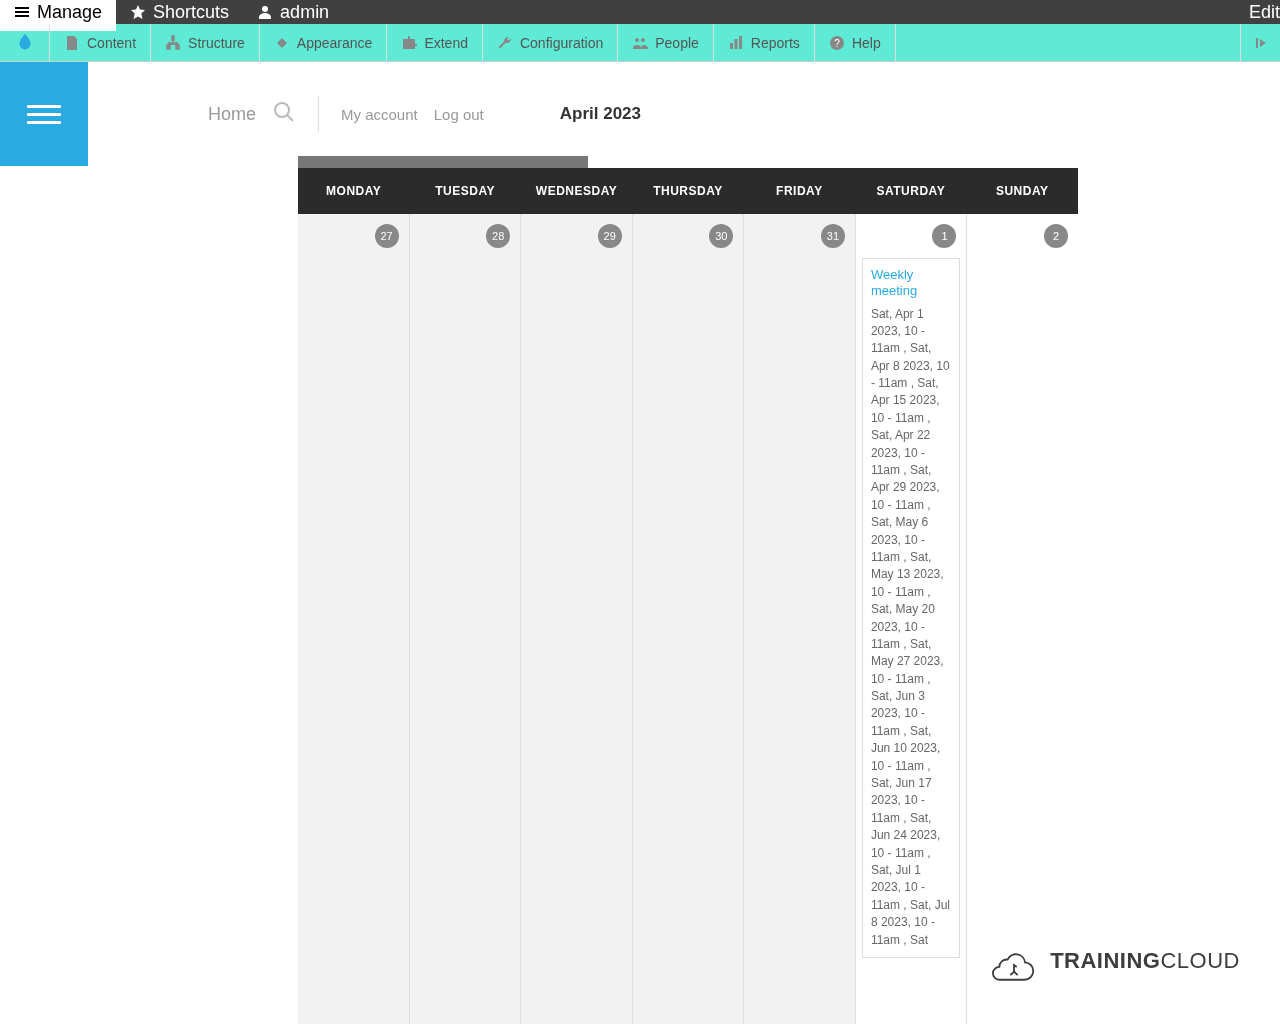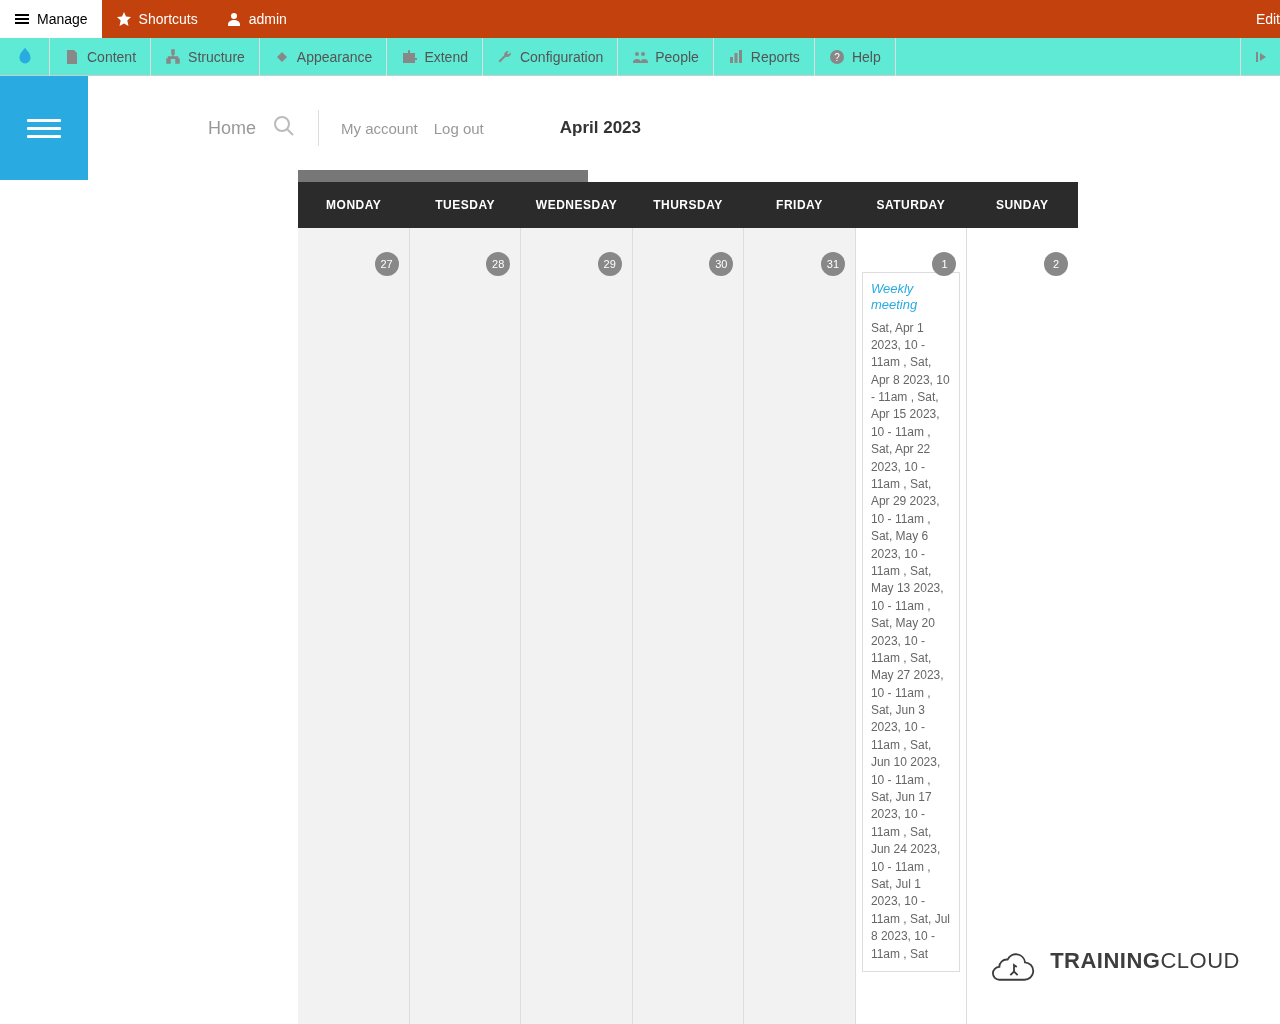--- a/index.html
+++ b/index.html
@@ -1,19 +1,19 @@
 <!DOCTYPE html>
 <html><head>
 <meta charset="utf-8">
 <style>
   * { box-sizing: border-box; margin: 0; padding: 0; }
   body { font-family: -apple-system, BlinkMacSystemFont, "Segoe UI", Arial, sans-serif; background: #fff; color: #333; width: 1280px; }
   
   
-  .admin-bar { background: #c2410c; color: #fff; height: 38px; display: flex; align-items: center; font-size: 14px; }
+  .admin-bar { background: #404040; color: #fff; height: 24px; display: flex; align-items: center; font-size: 18px; }
   .admin-bar .left { display: flex; align-items: center; flex: 1; }
   .admin-bar .item { display: flex; align-items: center; padding: 0 14px; height: 38px; cursor: pointer; gap: 7px; }
   .admin-bar .item.active { background: #fff; color: #000; }
   .admin-bar .item svg { width: 16px; height: 16px; }
   .admin-bar .right { display: flex; align-items: center; gap:7px; cursor:pointer;}
   
   
   .admin-menu { background: #5eead4; height: 38px; display: flex; align-items: center; border-bottom: 1px solid #ccc; font-size: 14px; }
   .admin-menu .drupal { width: 50px; height: 38px; display:flex; align-items:center; justify-content:center; border-right:1px solid #ddd; }
   .admin-menu .mitem { display:flex; align-items:center; gap:7px; padding:0 14px; height:38px; border-right:1px solid #ddd; color:#555; cursor:pointer;}
@@ -41,23 +41,23 @@
   
   .calendar-wrap { padding: 14px 0 0 0; }
   .calendar { width: 780px; margin-left: 210px;}
   .cal-spacer { height: 12px; background:#777; width: 290px;}
   .cal-head { display:flex; background:#2b2b2b; color:#fff; }
   .cal-head .day { flex:1; text-align:center; font-size:12px; font-weight:600; padding:16px 0; letter-spacing:0.5px;}
   .cal-body { display:flex; }
   .cal-col { flex:1; border-right:1px solid #ddd; min-height: 880px; position:relative; }
   .cal-col.other { background:#f2f2f2;}
   .cal-col:last-child { border-right:none;}
-  .daynum { position:absolute; top:10px; right:10px; width:24px; height:24px; border-radius:50%; background:#888; color:#fff; font-size:11px; display:flex; align-items:center; justify-content:center;margin-top:14px;}
+  .daynum { position:absolute; top:10px; right:10px; width:24px; height:24px; border-radius:50%; background:#888; color:#fff; font-size:11px; display:flex; align-items:center; justify-content:center;}
   .event { margin: 44px 6px 6px 6px; border:1px solid #ddd; background:#fff; padding:8px; font-size:12px; }
-  .event .ev-title { color:#29abe2; font-size:13px; margin-bottom:6px; cursor:pointer; line-height:1.25;font-style:italic;}
+  .event .ev-title { color:#29abe2; font-size:13px; margin-bottom:6px; cursor:pointer; line-height:1.25;}
   .event .ev-body { color:#666; line-height:1.45; word-wrap:break-word;}
   
   
   .watermark { position:fixed; bottom:40px; right:40px; display:flex; align-items:flex-start; gap:14px; color:#333; opacity:0.95;}
   .watermark svg { width:44px; height:36px; }
   .watermark .wt { font-size:22px; letter-spacing:0.5px;}
   .watermark .wt b { font-weight:700;}
 </style>
 </head>
 <body>

